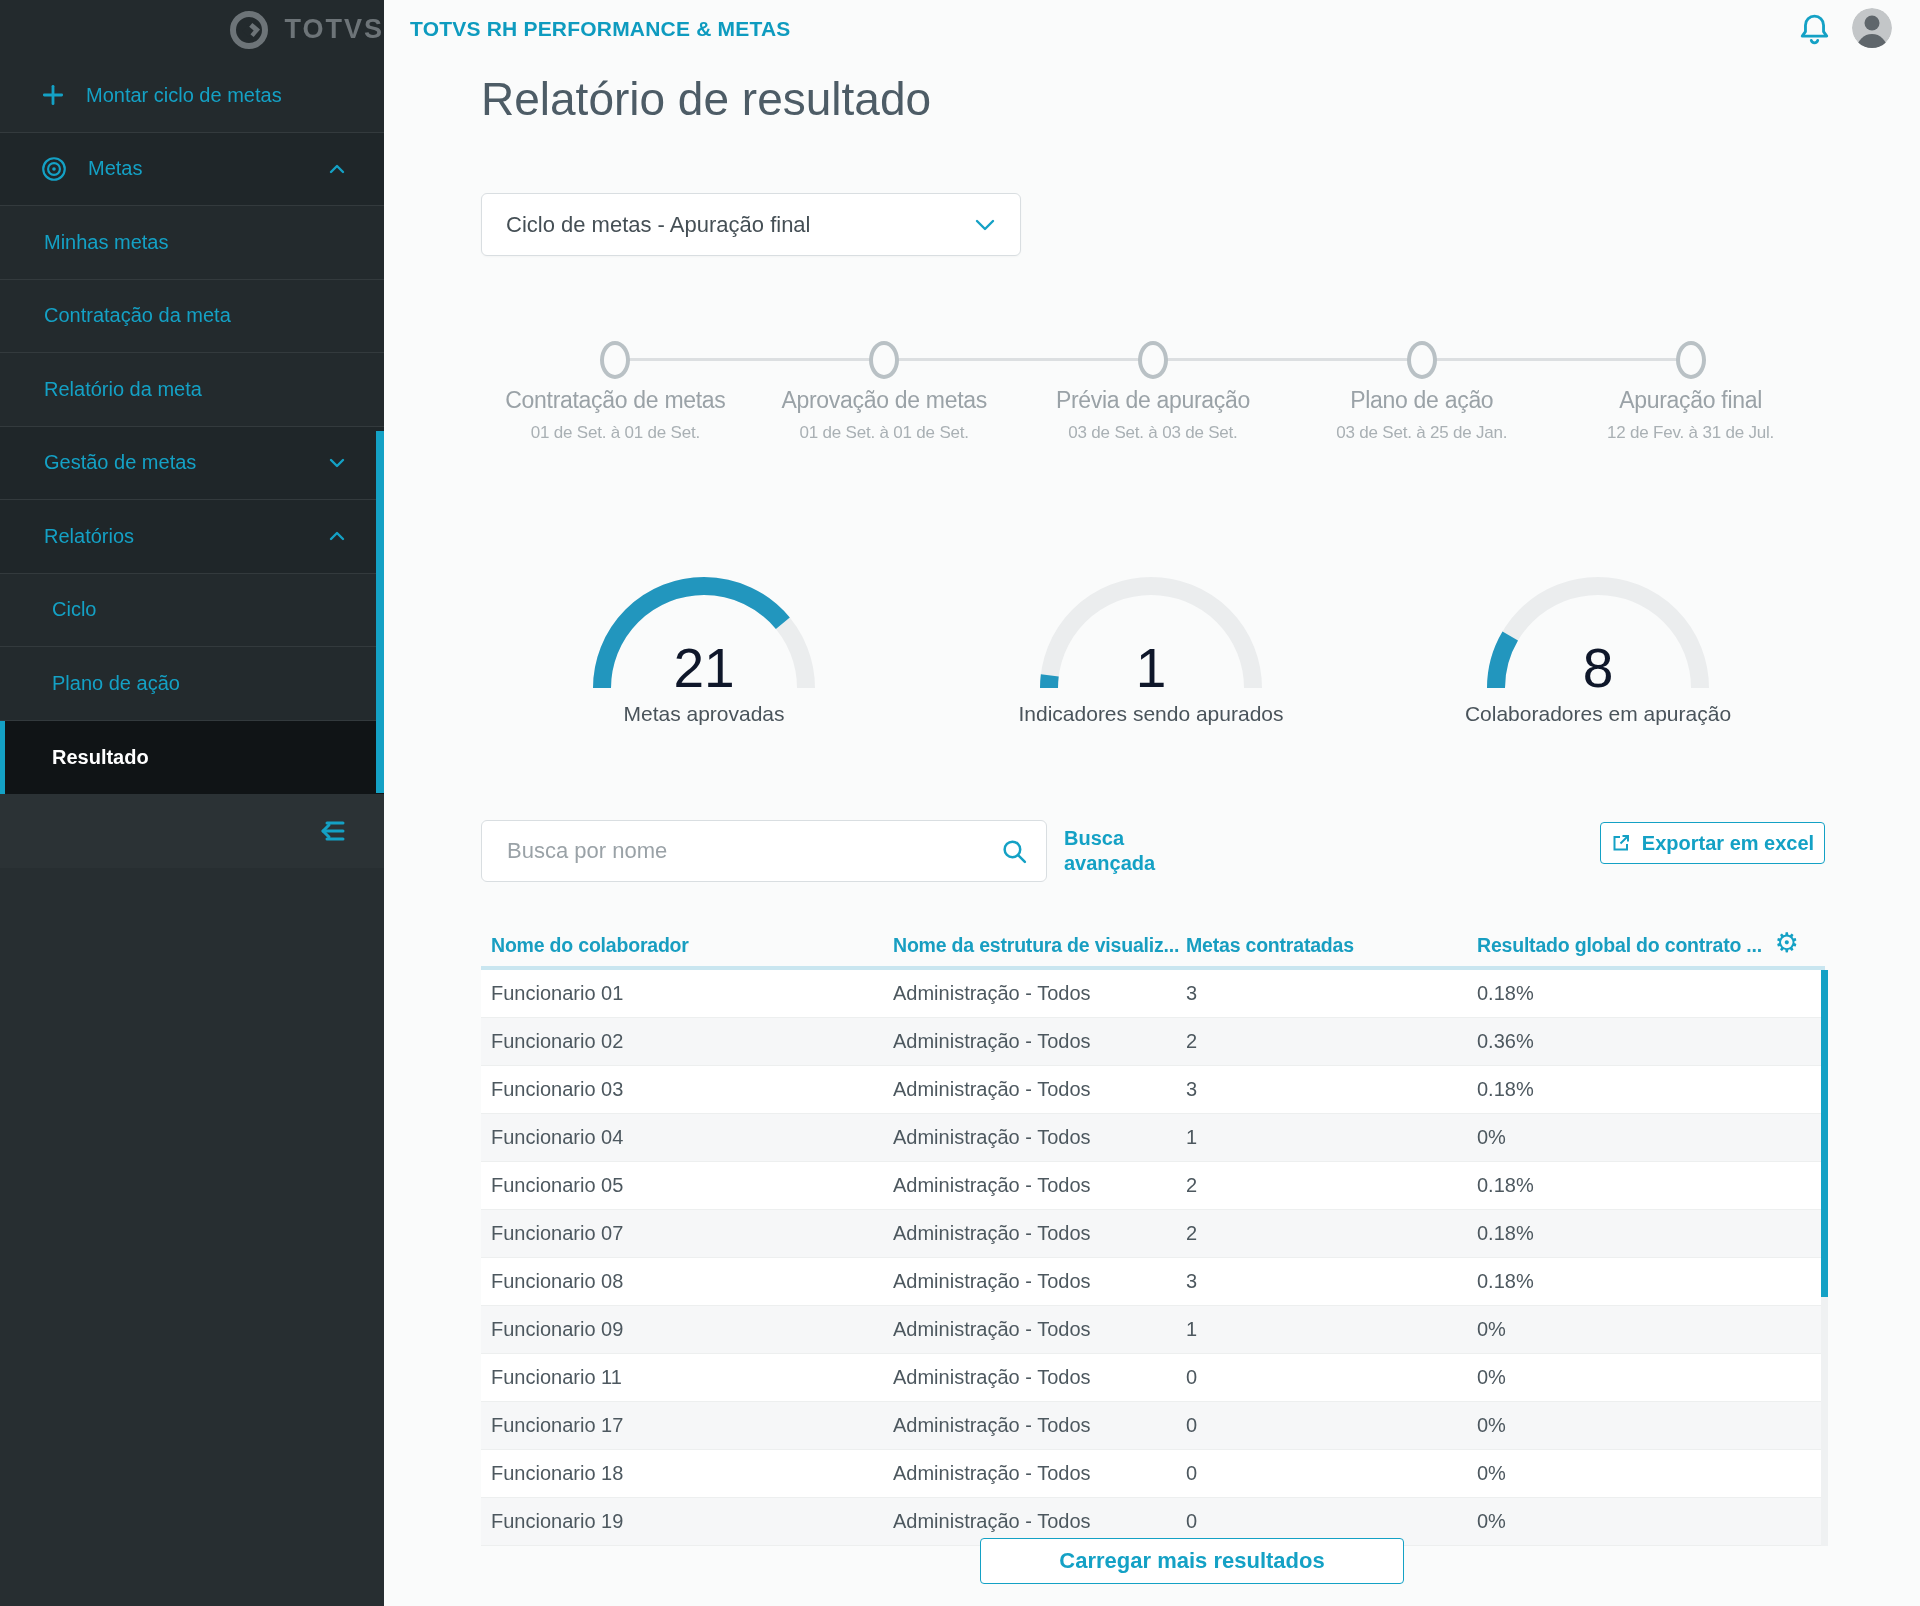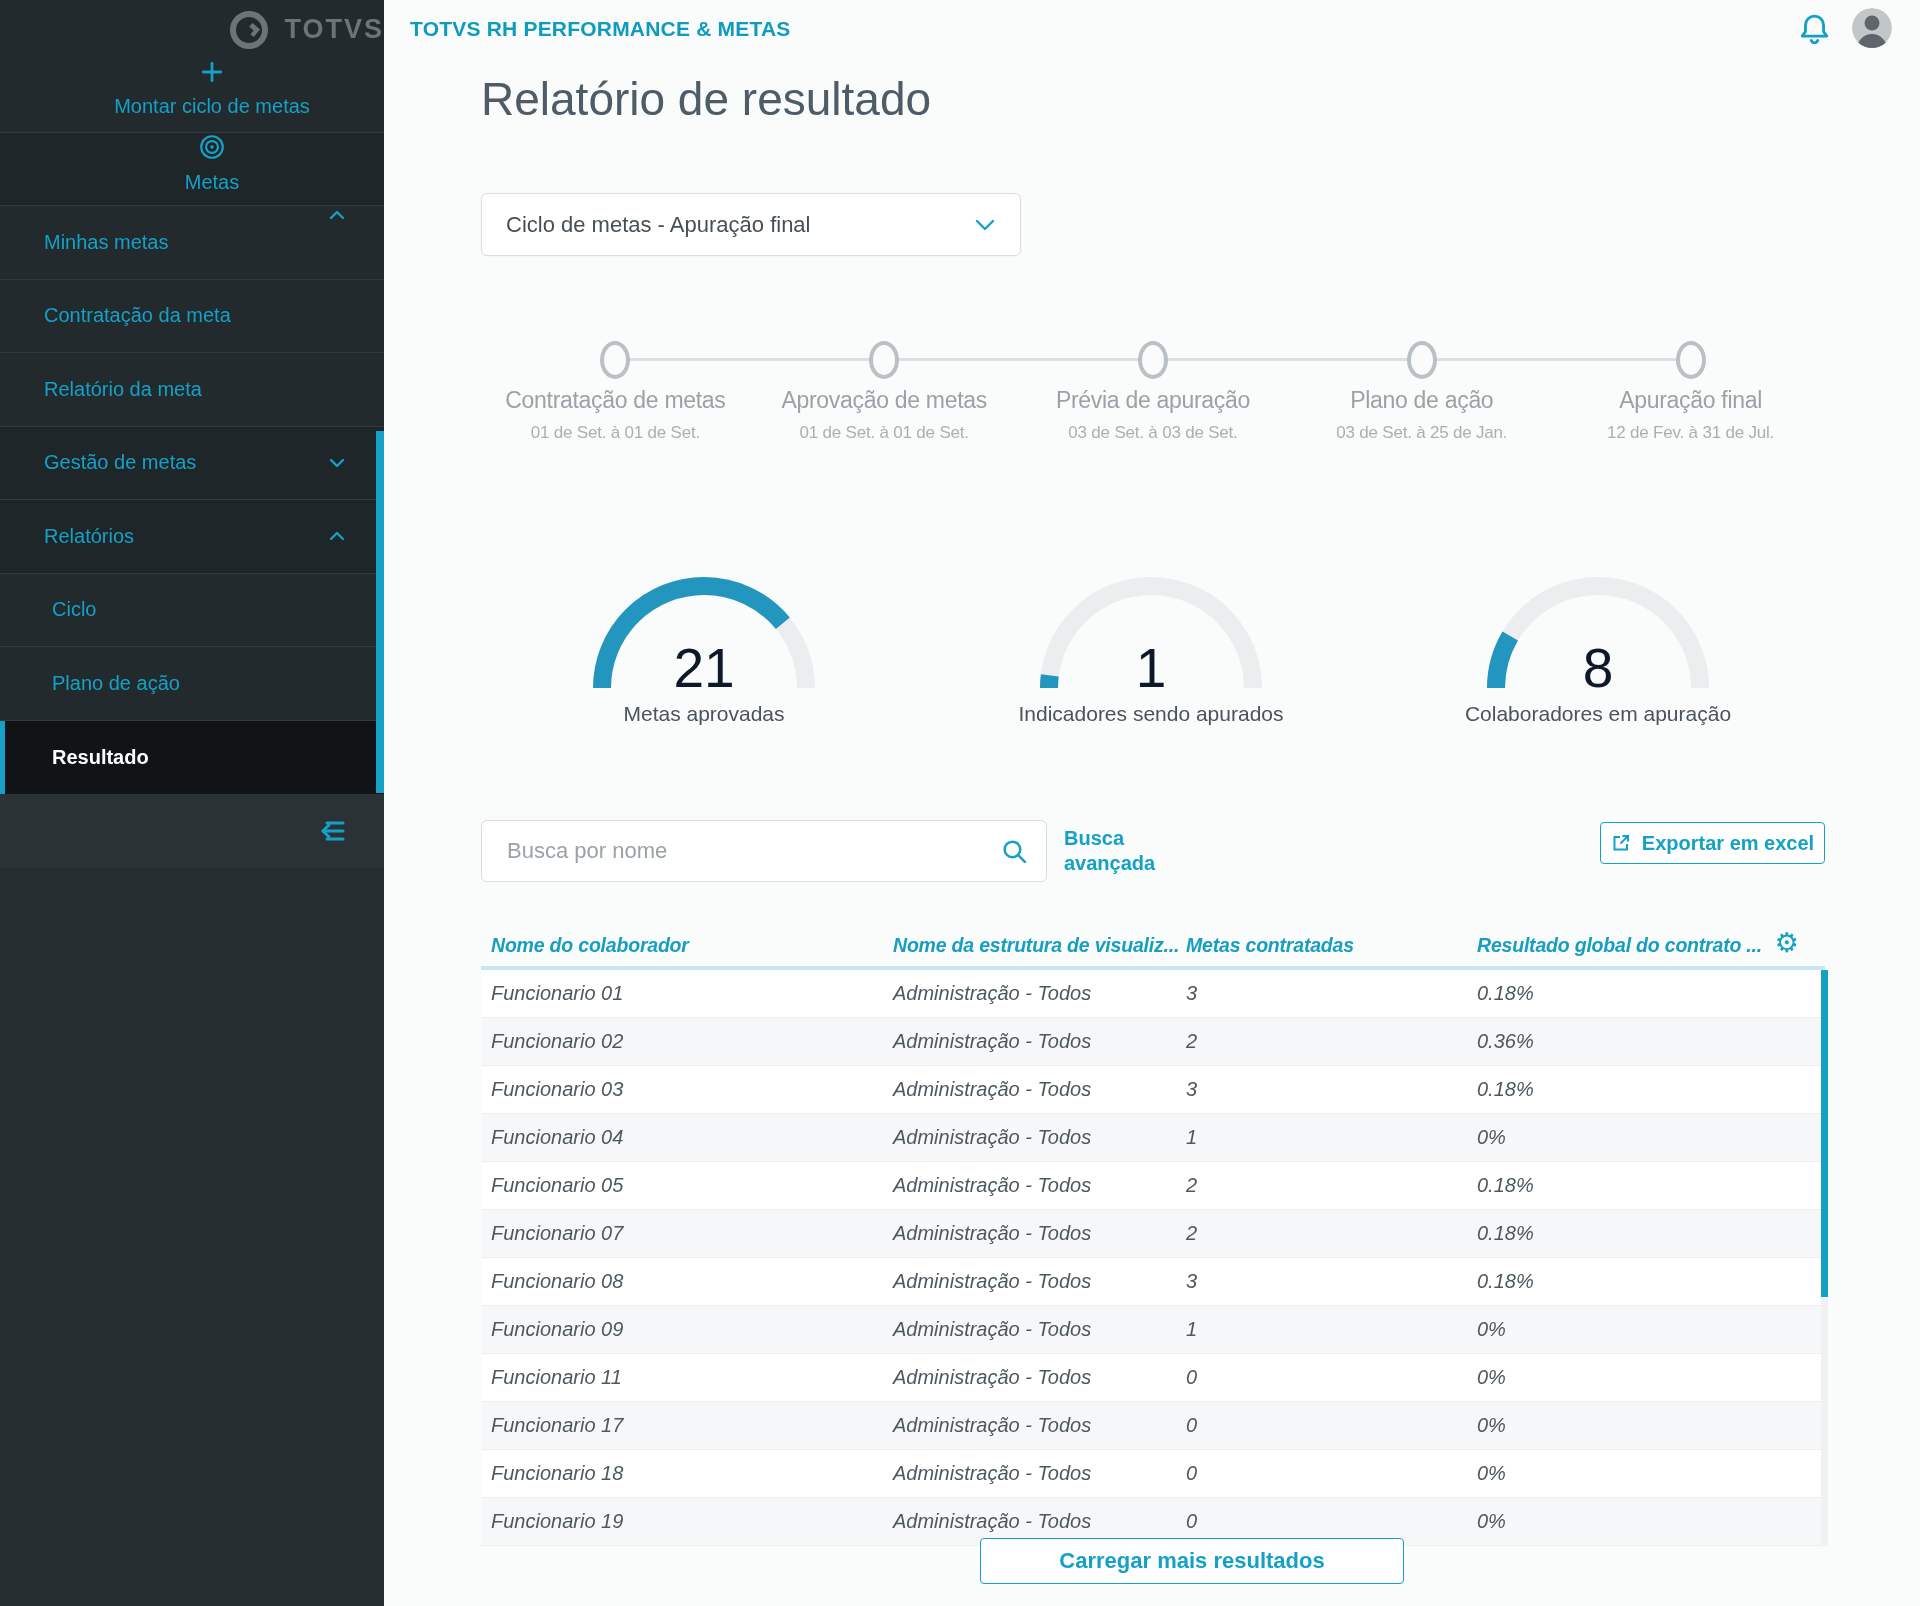--- a/index.html
+++ b/index.html
@@ -9,21 +9,21 @@
     background:#fafbfb;
   }
   
   .sidebar{position:absolute;left:0;top:0;width:384px;height:1606px;background:#272e31;}
   .side-logo{height:59px;display:flex;align-items:center;gap:13px;padding-left:30px;background:#232a2d;justify-content:flex-end;}
   .logo-text{color:#6d7478;font-size:27px;font-weight:bold;letter-spacing:2px;}
   .nav-row{height:73.5px;box-sizing:border-box;display:flex;align-items:center;
     color:#14a1c5;font-size:20px;background:#232a2d;border-bottom:1px solid #333a3d;cursor:pointer;}
   .nav-row.section{background:#1f2629;}
   .nav-row .lbl{white-space:nowrap;}
-  .nav-row.top{padding-left:40px;gap:10px;flex-direction:column;}
+  .nav-row.top{padding-left:40px;gap:20px;}
   .nav-row.sub{padding-left:44px;}
   .nav-row.sub2{padding-left:52px;}
   .nav-row.selected{background:#101416;color:#ffffff;font-weight:bold;border-left:5px solid #14a1c5;padding-left:47px;border-bottom:none;}
   .chev{margin-left:auto;margin-right:36px;display:flex;}
   .collapse-row{height:73.5px;background:#2b3235;display:flex;align-items:center;justify-content:flex-end;padding-right:38px;box-sizing:border-box;}
   .side-scroll{position:absolute;right:0;top:431px;width:8px;height:362px;background:#14a1c5;}
   
   .main{position:absolute;left:384px;top:0;width:1536px;height:1606px;background:#fafbfb;}
   .app-title{position:absolute;left:26px;top:17px;font-size:21px;font-weight:bold;color:#0e9bbf;letter-spacing:0.2px;}
   .bell-btn{position:absolute;left:1415px;top:12px;cursor:pointer;}
@@ -46,21 +46,21 @@
   .gauge-lab{position:absolute;top:700px;width:300px;text-align:center;font-size:21px;line-height:27px;color:#4a545b;}
   
   .search-box{position:absolute;left:97px;top:820px;width:566px;height:62px;background:#fff;border:1px solid #d9dee1;border-radius:6px;box-sizing:border-box;display:flex;align-items:center;}
   .search-box input{flex:1;border:none;outline:none;background:transparent;font-family:"Liberation Sans",sans-serif;font-size:22px;color:#454f55;padding:0 0 0 25px;}
   .search-box input::placeholder{color:#9aa2a7;}
   .search-box .sicon{padding:0 18px 0 8px;display:flex;cursor:pointer;}
   .adv-link{position:absolute;left:680px;top:826px;width:130px;font-size:20px;font-weight:600;color:#14a1c5;line-height:25px;cursor:pointer;}
   .export-btn{position:absolute;left:1216px;top:822px;width:225px;height:42px;box-sizing:border-box;border:1.5px solid #14a1c5;border-radius:4px;
     background:#fff;color:#14a1c5;font-size:20px;font-weight:600;display:flex;align-items:center;justify-content:center;gap:11px;cursor:pointer;}
   
-  .table{position:absolute;left:97px;top:924px;width:1344px;font-style:italic;}
+  .table{position:absolute;left:97px;top:924px;width:1344px;}
   .thead{height:42px;display:grid;grid-template-columns:402px 293px 291px 1fr;align-items:center;padding-left:10px;box-sizing:border-box;position:relative;}
   .thead .th{font-size:19.5px;font-weight:600;color:#189ec1;letter-spacing:-0.2px;white-space:nowrap;cursor:pointer;}
   .thead .gear{position:absolute;right:26px;top:5px;font-family:"DejaVu Sans",sans-serif;font-size:27px;color:#14a1c5;cursor:pointer;line-height:1;}
   .thead-underline{height:4px;background:#c9e6f0;}
   .tbody{position:relative;}
   .tr{height:48px;display:grid;grid-template-columns:402px 293px 291px 1fr;align-items:center;padding-left:10px;box-sizing:border-box;
     border-bottom:1px solid #edefef;font-size:20px;color:#4d585f;background:#fff;}
   .tr:nth-child(even){background:#f6f7f8;}
   .tbl-scroll-track{position:absolute;right:-3px;top:0;width:7px;height:576px;background:#eff1f2;}
   .tbl-scroll-thumb{position:absolute;right:-3px;top:0;width:7px;height:327px;background:#14a1c5;cursor:pointer;}

